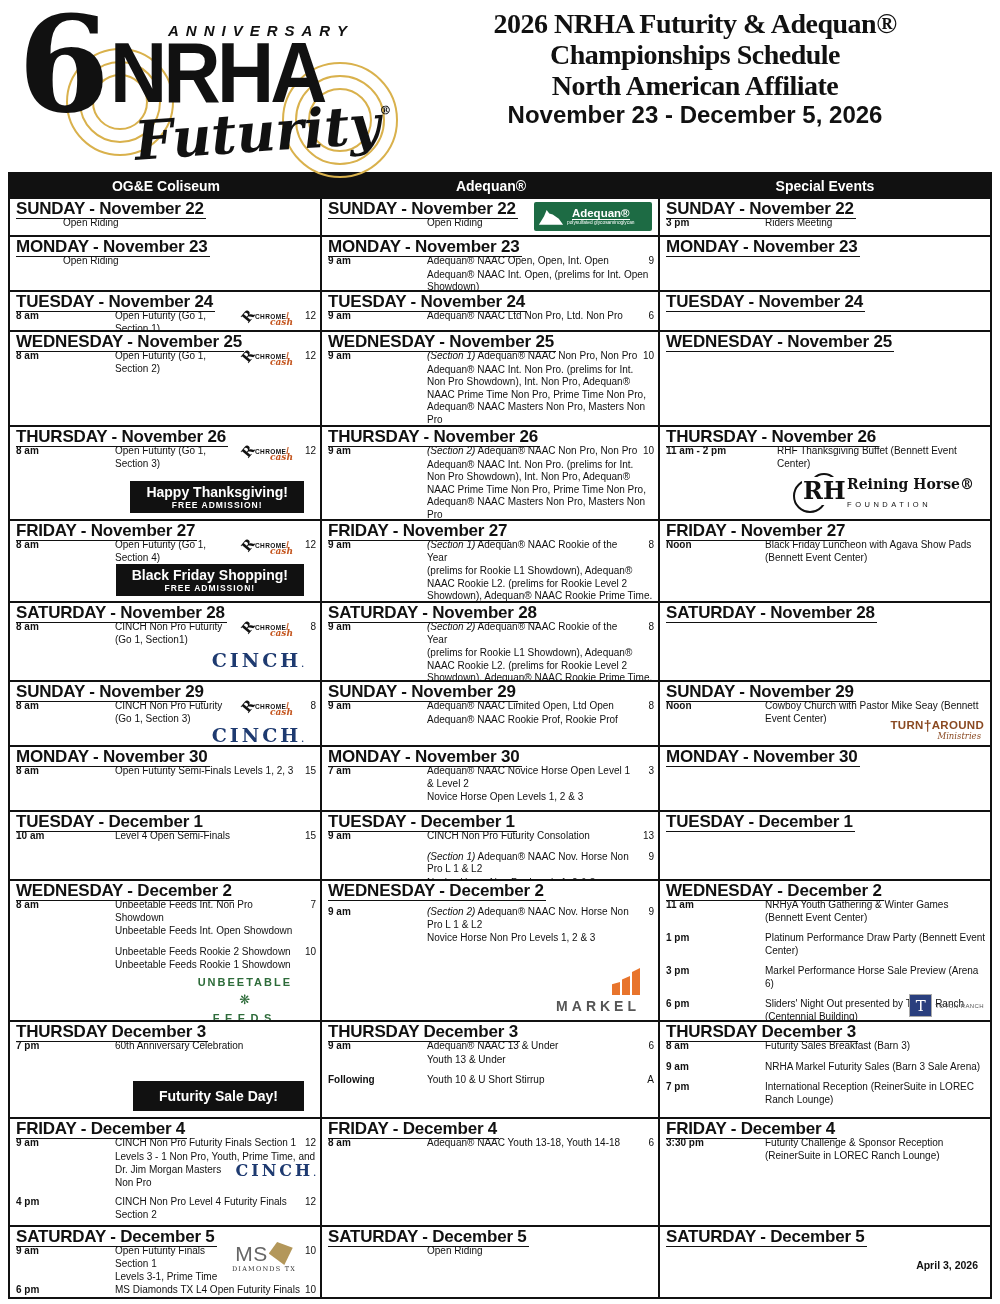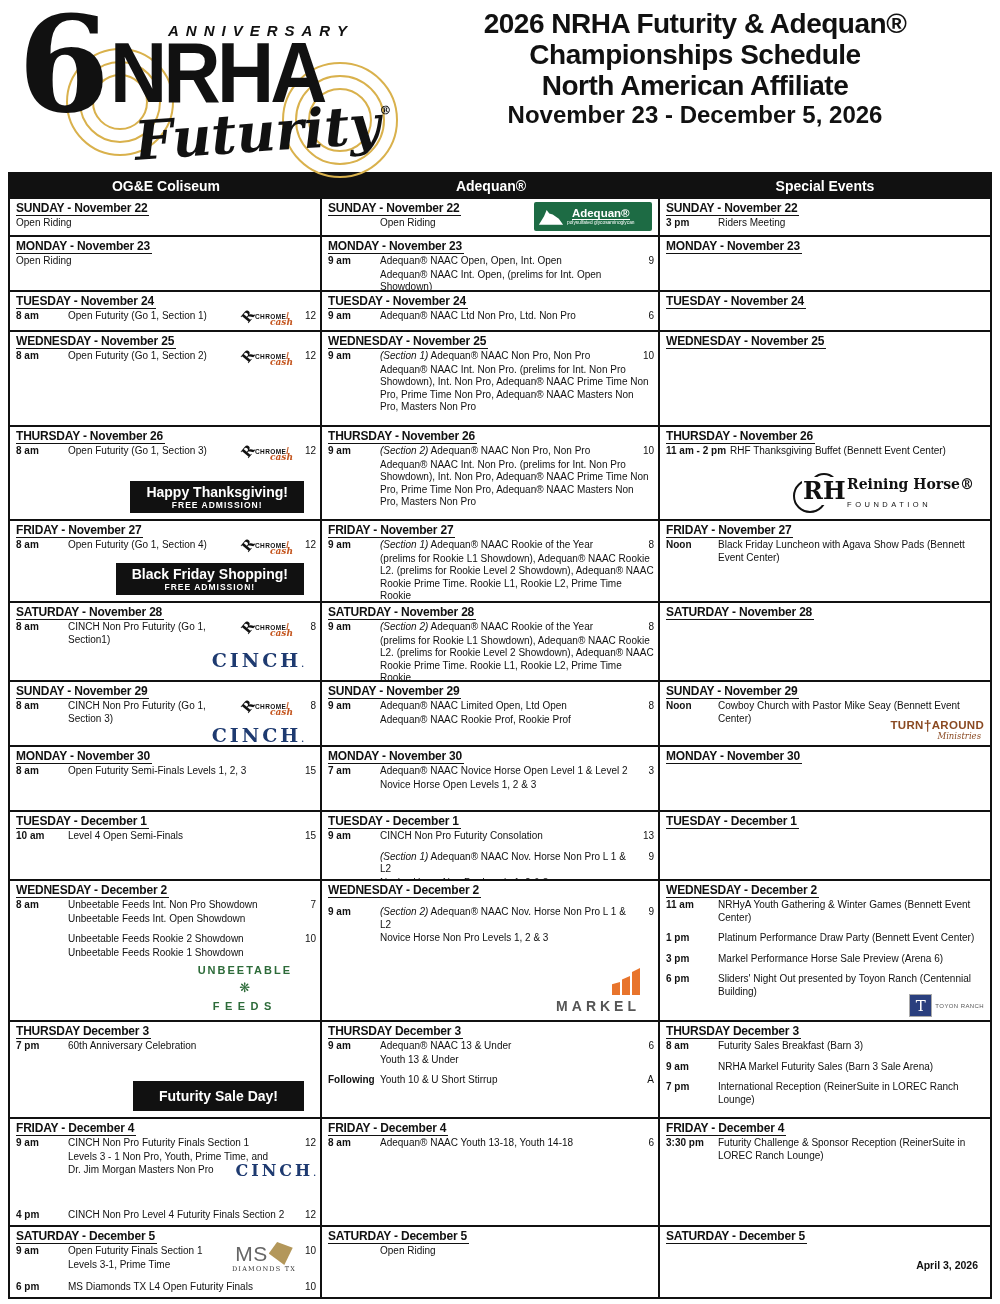--- a/index.html
+++ b/index.html
@@ -15,37 +15,37 @@
   .rL3{left:74px;top:70px;width:52px;height:52px;}
   .rR1{right:-8px;top:58px;width:112px;height:112px;}
   .rR2{right:5px;top:71px;width:86px;height:86px;}
   .rR3{right:18px;top:84px;width:60px;height:60px;}
   .b-six{position:absolute;left:0px;top:-14px;font-family:"DejaVu Serif",serif;font-weight:bold;font-size:132px;line-height:150px;z-index:2;}
   .b-anniv{position:absolute;left:150px;top:18px;font-size:15px;font-style:italic;font-weight:600;letter-spacing:7px;z-index:2;}
   .b-nrha{position:absolute;left:92px;top:26px;font-size:86px;line-height:84px;font-weight:900;letter-spacing:-4px;transform:scaleX(0.92);transform-origin:left top;z-index:1;}
   .b-fut{position:absolute;left:116px;top:86px;font-family:"DejaVu Serif",serif;font-style:italic;font-weight:bold;font-size:54px;line-height:58px;transform:rotate(-4deg);z-index:2;}
   .b-reg{font-size:12px;vertical-align:28px;font-style:normal;}
   .titles{position:absolute;left:398px;right:8px;top:8px;text-align:center;}
-  .t1{font-size:28px;line-height:31px;font-weight:bold;letter-spacing:-0.5px;}
+  .t1{font-size:28px;line-height:31px;font-weight:bold;letter-spacing:-0.5px;font-family:Liberation Serif, serif;}
   .tsub{font-size:15px;line-height:18px;font-weight:bold;margin-top:4px;}
   .tdate{font-size:24px;line-height:27px;font-weight:bold;}
 
   
   .wrap{padding:0 8px;}
   .colbar{display:grid;grid-template-columns:312px 338px 330px;background:#111;border:2px solid #111;height:23px;align-items:center;}
   .colbar div{color:#fff;font-weight:bold;font-size:14px;text-align:center;}
   .table{display:grid;grid-template-columns:312px 338px 330px;border:2px solid #111;border-top:none;position:relative;}
   .cell{position:relative;border-right:2px solid #111;border-bottom:2px solid #111;box-sizing:border-box;display:flex;flex-direction:column;padding:2px 4px 2px 6px;overflow:hidden;}
   .cell.lastcol{border-right:none;}
   .cell.lastrow{border-bottom:none;}
-  .day{font-size:12px;font-weight:bold;line-height:15px;letter-spacing:-0.2px;flex:0 0 auto;}
+  .day{font-size:17px;font-weight:bold;line-height:15px;letter-spacing:-0.2px;flex:0 0 auto;}
   .day span{border-bottom:1.6px solid #111;padding-right:2px;}
   .event{display:flex;align-items:flex-start;font-size:10px;line-height:12.5px;flex:0 0 auto;margin-top:1px;}
   .etime{flex:0 0 auto;min-width:48px;white-space:nowrap;padding-right:4px;font-weight:bold;}
-  .etext{flex:1 1 auto;}
+  .etext{flex:1 1 auto;margin-left:47px;}
   .enum{flex:0 0 auto;width:16px;text-align:right;}
   .gap1{margin-top:8px;} .push{margin-top:auto;margin-bottom:2px;}
   .extras{margin-top:auto;display:flex;justify-content:flex-end;align-items:flex-end;padding:0 12px 4px 0;}
   .abs-tr{position:absolute;top:3px;right:6px;margin:0;}
   .abs-br{position:absolute;bottom:3px;right:6px;margin:0;}
   .footer-date{font-size:10.5px;font-weight:bold;position:absolute;right:12px;bottom:26px;}
 
   
   .badge{background:#111;color:#fff;text-align:center;padding:3px 16px;display:inline-block;}
   .badge .b1{display:block;font-size:14px;line-height:16px;font-weight:bold;}

